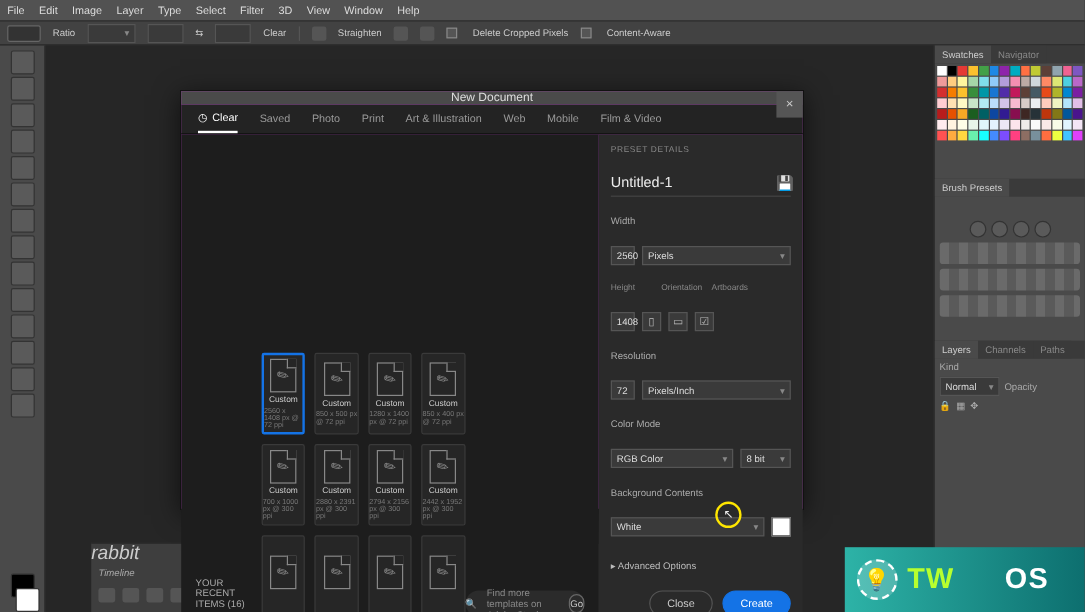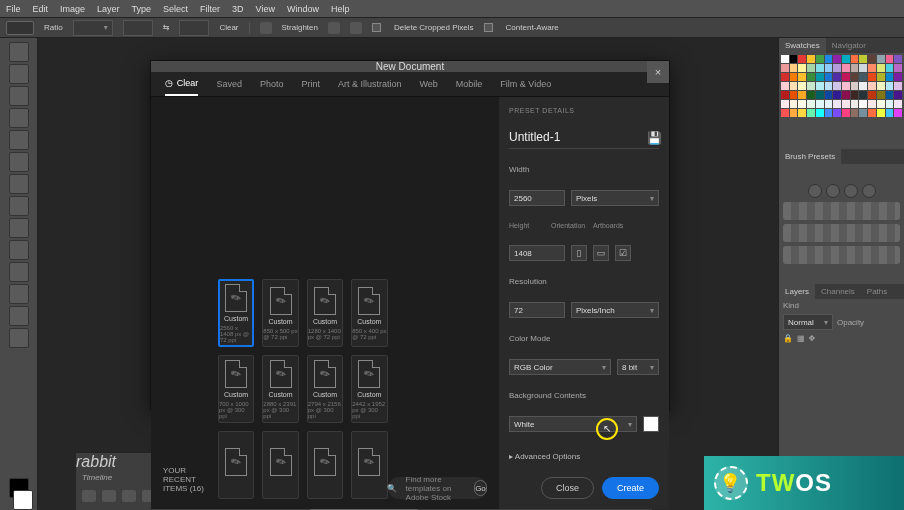--- a/index.html
+++ b/index.html
@@ -29,21 +29,21 @@
 .panel-tabs span.off { background:#3a3a3a; color:#888; }
 .swatches { height:96px; background:#4a4a4a; display:grid; grid-template-columns:repeat(14,1fr); grid-auto-rows:8px; gap:1px; padding:2px; }
 .swatches div { width:100%; height:100%; }
 .brushpanel { flex: 0 0 120px; background:#4a4a4a; display:flex; flex-direction:column; }
 .brushpanel .body { flex:1; background:#4a4a4a; display:flex; flex-direction:column; justify-content:center; align-items:center; gap:4px; padding:4px; }
 .brushpanel .wave { width:100%; height:18px; background:repeating-linear-gradient(90deg,#6a6a6a 0 8px,#5a5a5a 8px 16px); border-radius:3px; }
 .layerspanel { flex:1; background:#4a4a4a; }
 .layerspanel .row { padding:2px 4px; font-size:8px; color:#aaa; display:flex; gap:4px; align-items:center;}
 
 
-.dialog { position:absolute; top:60px; left:150px; width:520px; height:350px; background:#d946ef; border:1px solid #111; box-shadow:0 4px 20px rgba(0,0,0,0.6); display:flex; flex-direction:column; }
+.dialog { position:absolute; top:75px; left:150px; width:520px; height:350px; background:#d946ef; border:1px solid #111; box-shadow:0 4px 20px rgba(0,0,0,0.6); display:flex; flex-direction:column; }
 .dlg-title { height:22px; background:#4a4a4a; display:flex; align-items:center; justify-content:center; font-size:10px; color:#ddd; position:relative; }
 .dlg-title .close { position:absolute; right:0; top:0; width:22px; height:22px; display:flex; align-items:center; justify-content:center; background:#555; color:#ccc; font-size:11px; }
 .dlg-tabs { height:26px; background:#232323; display:flex; align-items:center; padding:0 14px; gap:18px; font-size:9px; color:#999; border-bottom:1px solid #111; }
 .dlg-tabs .tab { display:flex; align-items:center; gap:4px; padding:6px 0; }
 .dlg-tabs .tab.active { color:#fff; border-bottom:2px solid #fff; }
 .dlg-body { flex:1; display:flex; }
 .presets { flex:1; background:#1d1d1d; padding:10px 12px; display:flex; flex-direction:row; overflow:hidden;align-items:flex-end; }
 .presets .hdr { font-size:8px; color:#aaa; margin-bottom:6px; }
 .grid { display:grid; grid-template-columns:repeat(4,1fr); gap:8px; }
 .card { height:68px; background:#262626; border:1px solid #3a3a3a; border-radius:2px; display:flex; flex-direction:column; align-items:center; justify-content:center; gap:3px; }
@@ -55,21 +55,21 @@
 .card .dim { font-size:6px; color:#777; }
 .stockbar { margin-top:10px; height:22px; background:#2b2b2b; border-radius:12px; display:flex; align-items:center; justify-content:center; gap:8px; font-size:8px; color:#888; }
 .stockbar .go { width:26px; height:16px; border:1px solid #666; border-radius:9px; display:flex; align-items:center; justify-content:center; font-size:8px; color:#ccc; }
 
 .details { width:170px; background:#2a2a2a; padding:10px; display:flex; flex-direction:column; gap:16px; font-size:8px; color:#aaa; }
 .details .section-h { font-size:7px; color:#888; letter-spacing:0.5px; }
 .details .name { font-size:12px; color:#eee; border-bottom:1px solid #444; padding-bottom:4px; display:flex; justify-content:space-between; align-items:center;}
 .details .name .saveic { width:12px; height:12px; color:#888; }
 .field { display:flex; gap:6px; align-items:center; }
 .field label { font-size:7px; color:#888; min-width:36px; }
-.numbox { width:56px; height:16px; background:#3a3a3a; border:1px solid #555; color:#ddd; font-size:8px; padding:0 4px; display:flex; align-items:center; }
+.numbox { width:20px; height:16px; background:#3a3a3a; border:1px solid #555; color:#ddd; font-size:8px; padding:0 4px; display:flex; align-items:center; }
 .selbox { flex:1; height:16px; background:#3a3a3a; border:1px solid #555; color:#ddd; font-size:8px; padding:0 4px; display:flex; align-items:center; justify-content:space-between; }
 .selbox .chev { font-size:8px; color:#888; }
 .tog { width:16px; height:16px; background:#3a3a3a; border:1px solid #555; display:flex; align-items:center; justify-content:center; font-size:9px; color:#bbb; }
 .swatch { width:16px; height:16px; background:#fff; border:1px solid #555; }
 .adv { font-size:8px; color:#bbb; margin-top:4px; }
 .btnrow { margin-top:auto; display:flex; justify-content:flex-end; gap:8px; }
 .btn { height:22px; padding:0 14px; border-radius:12px; display:flex; align-items:center; font-size:9px; border:1px solid #555; color:#ccc; }
 .btn.primary { background:#1473e6; border-color:#1473e6; color:#fff; }
 
 
@@ -77,21 +77,21 @@
 .timeline .tabs { height:16px; font-size:8px; padding:2px 6px; color:#aaa; }
 .timeline .controls { height:18px; display:flex; gap:6px; align-items:center; padding:0 6px; }
 .timeline .controls .b { width:14px; height:12px; background:#555; border-radius:2px; }
 .timeline .cta { width:110px; height:18px; margin:4px auto; background:#4d4d4d; border:1px solid #666; border-radius:2px; font-size:8px; color:#ccc; display:flex; align-items:center; justify-content:center; gap:4px; }
 
 
 .watermark { position:absolute; right:0; bottom:0; width:200px; height:54px; background:linear-gradient(90deg,#2db3a7,#0d6f6f); display:flex; align-items:center; gap:8px; padding:0 10px; }
 .watermark .bulb { width:34px; height:34px; border-radius:50%; background:#fff3; border:2px dashed #fff; display:flex; align-items:center; justify-content:center; font-size:18px; }
 .watermark .txt { font-family:Arial Black,Arial; font-weight:900; font-size:24px; letter-spacing:1px; }
 .watermark .t1 { color:#b7ff2f; }
-.watermark .t2 { color:#fff; }
+.watermark .t2 { color:#fff;margin-left:42px; }
 
 
 .cursor-ring { position:absolute; left:596px; top:418px; width:22px; height:22px; border:2px solid #ffe600; border-radius:50%; pointer-events:none; }
 .cursor-ring::after{content:"↖"; position:absolute; top:3px; left:5px; font-size:10px; color:#eee;}
 </style>
 </head>
 <body>
 
 <div class="menubar">
   <span>File</span>

